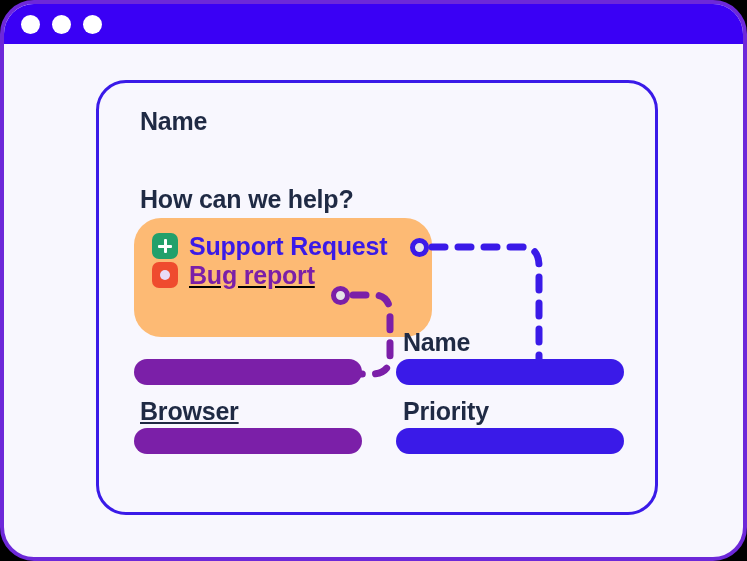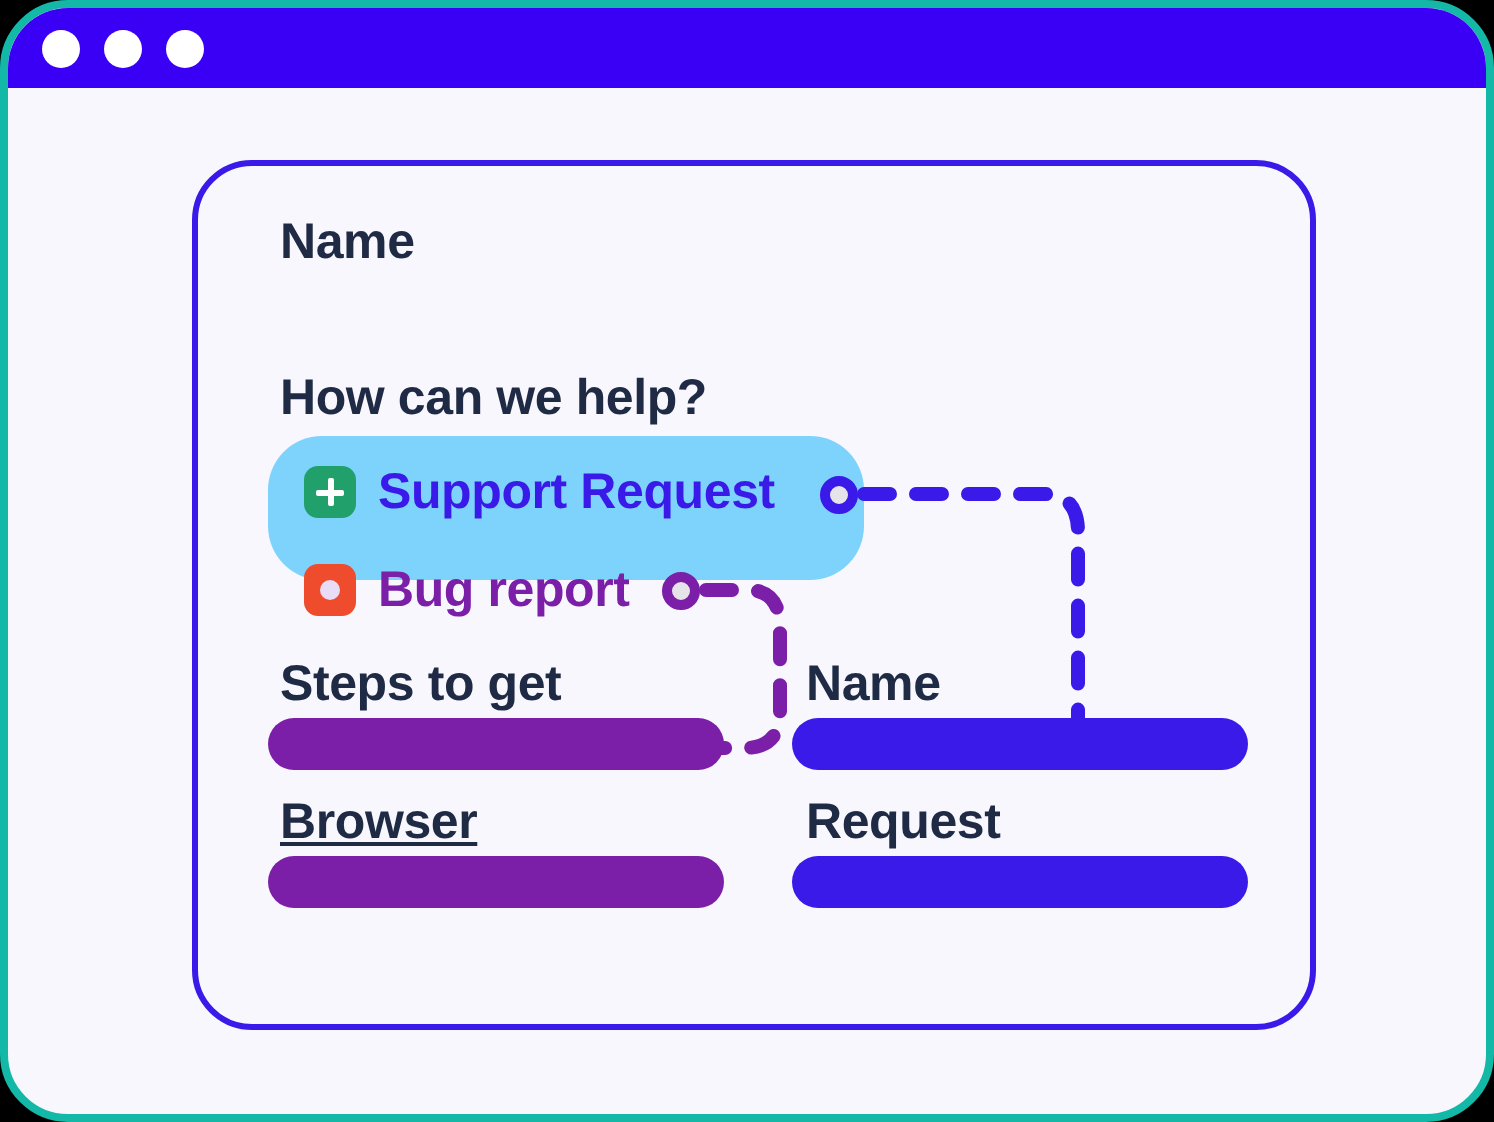--- a/index.html
+++ b/index.html
@@ -17,21 +17,21 @@
   
   #browser-window {
     position: absolute;
     left: 0;
     top: 0;
     width: 747px;
     height: 561px;
     box-sizing: border-box;
     border-radius: 34px;
     background: #f8f7fe;
-    border: 4px solid #14b8a6;
+    border: 4px solid #6d28d9;
     overflow: hidden;
   }
   #title-bar {
     position: absolute;
     left: 0;
     top: 0;
     width: 100%;
     height: 40px;
     background: #3a00f5;
   }
@@ -81,33 +81,33 @@
 
   
   #label-help   { left: 136px; top: 181px; }
 
   
   #option-group {
     position: absolute;
     left: 130px;
     top: 214px;
     width: 298px;
-    height: 72px;
-    background: #7dd3fc;
+    height: 119px;
+    background: #fdba74;
     border-radius: 27px;
   }
   .option-row {
     position: absolute;
     left: 18px;
     display: flex;
     align-items: center;
     height: 34px;
   }
   #option-support { top: 11px; }
-  #option-bug     { top: 60px; }
+  #option-bug     { top: 40px; text-decoration: underline; }
 
   .option-icon {
     width: 26px;
     height: 26px;
     border-radius: 7px;
     position: relative;
     flex: 0 0 auto;
   }
   #icon-support { background: #22a06b; }
   #icon-support::before,
@@ -208,25 +208,24 @@
   </div>
 
   <svg id="connector-layer" viewBox="0 0 747 561" xmlns="http://www.w3.org/2000/svg">
     <path d="M 428 243 L 518 243 Q 535 243 535 262 L 535 358" fill="none" stroke="#3a1ae8" stroke-width="7" stroke-linecap="round" stroke-dasharray="13 13"></path>
     <path d="M 349 291 L 370 291 Q 386 291 386 310 L 386 352 Q 386 370 368 370 L 352 370" fill="none" stroke="#7b1fa8" stroke-width="7" stroke-linecap="round" stroke-dasharray="13 13"></path>
   </svg>
 
   <div class="connector-dot" id="dot-support"></div>
   <div class="connector-dot" id="dot-bug"></div>
 
-  <div class="field-label" id="label-steps">Steps to get</div>
   <div class="bar" id="bar-steps"></div>
 
   <div class="field-label" id="label-email">Name</div>
   <div class="bar" id="bar-email"></div>
 
   <div class="field-label" id="label-browser">Browser</div>
   <div class="bar" id="bar-browser"></div>
 
-  <div class="field-label" id="label-priority">Request</div>
+  <div class="field-label" id="label-priority">Priority</div>
   <div class="bar" id="bar-priority"></div>
 
 </div>
 
 </body></html>

